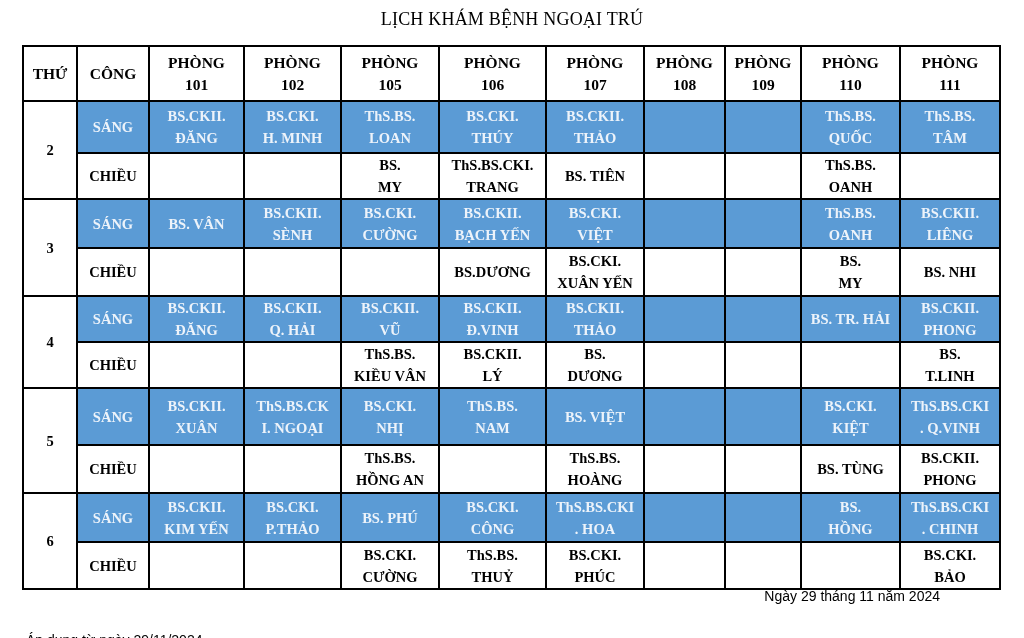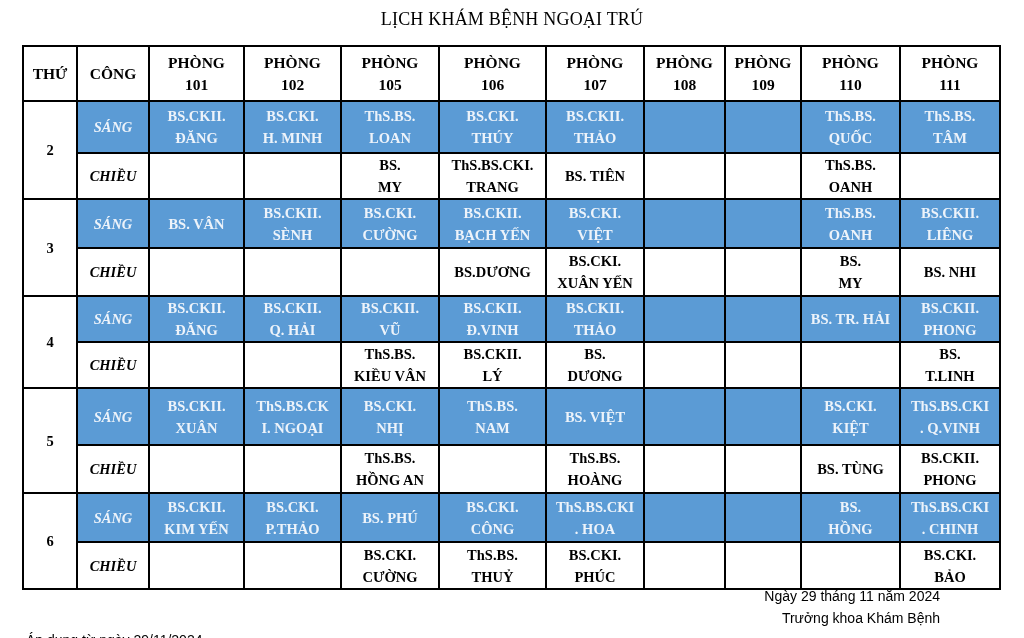--- a/index.html
+++ b/index.html
@@ -58,21 +58,20 @@
       background: #ffffff;
       color: #000;
     }
     td.day {
       background: #fff;
       color: #000;
       font-size: 15px;
     }
     td.shift {
       font-size: 14.5px;
-      font-style: italic;
     }
     .footer-left {
       position: absolute;
       left: 26px;
       top: 585px;
       font-family: "Liberation Sans", "DejaVu Sans", sans-serif;
       font-size: 14px;
       line-height: 18px;
       margin-top: 46px;
     }
@@ -307,14 +306,13 @@
       <td class="cell"></td>
       <td class="cell">BS.CKI.
 BẢO</td>
     </tr>
   </tbody>
 </table>
 
 <div class="footer-left">Áp dụng từ ngày 29/11/2024</div>
 <div class="footer-right">
   <div>Ngày 29 tháng 11 năm 2024</div>
-  <div>Trưởng khoa Khám Bệnh</div>
 </div>
 
 </body></html>

